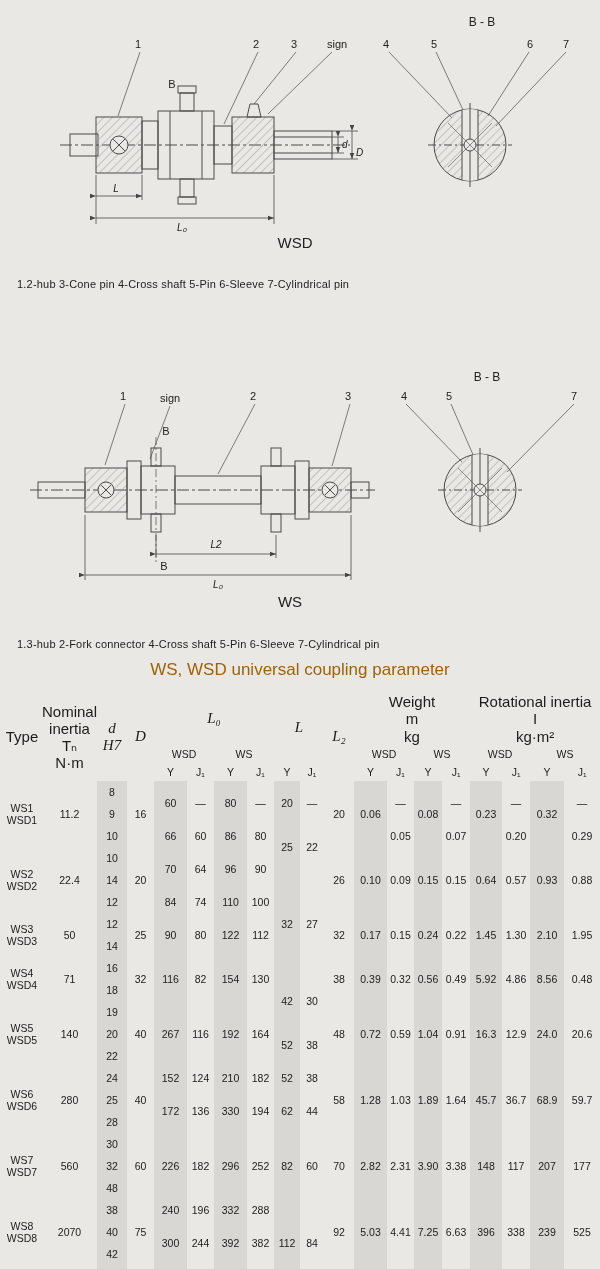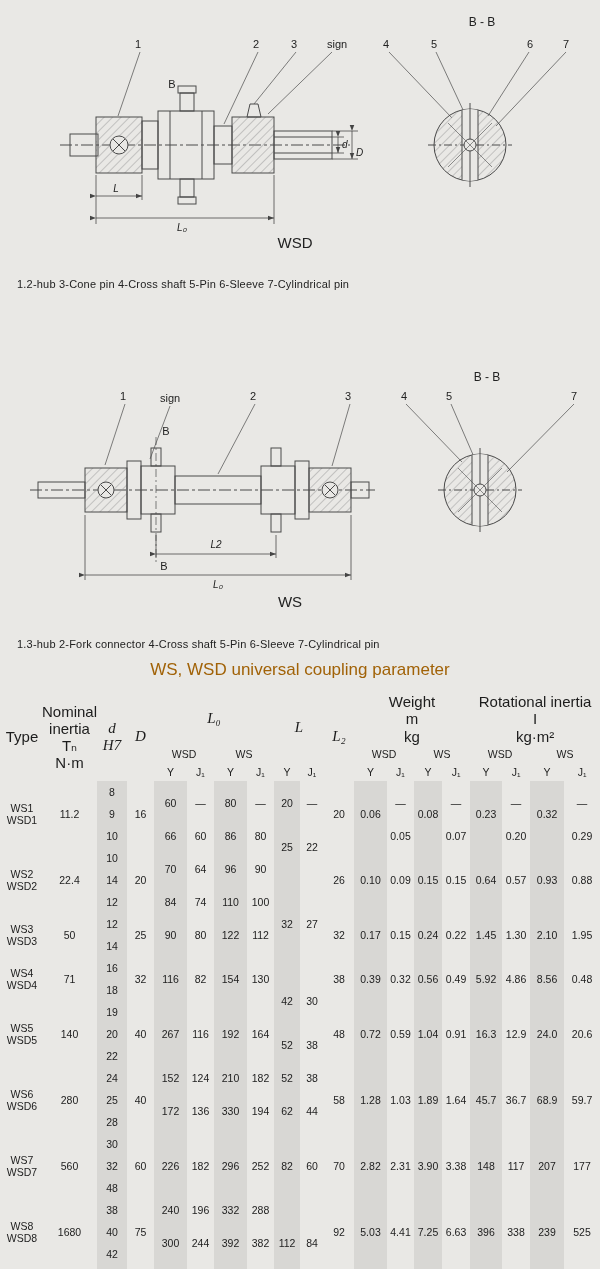--- a/index.html
+++ b/index.html
@@ -508,21 +508,21 @@
         </tr>
         <tr>
           <td>32</td>
         </tr>
         <tr>
           <td>48</td>
         </tr>
         <tr>
           <td rowspan="3">WS8
 WSD8</td>
-          <td rowspan="3">1680</td>
+          <td rowspan="3">2070</td>
           <td>38</td>
           <td rowspan="3">75</td>
           <td>240</td>
           <td>196</td>
           <td>332</td>
           <td>288</td>
           <td></td>
           <td></td>
           <td rowspan="3">92</td>
           <td rowspan="3">5.03</td>

